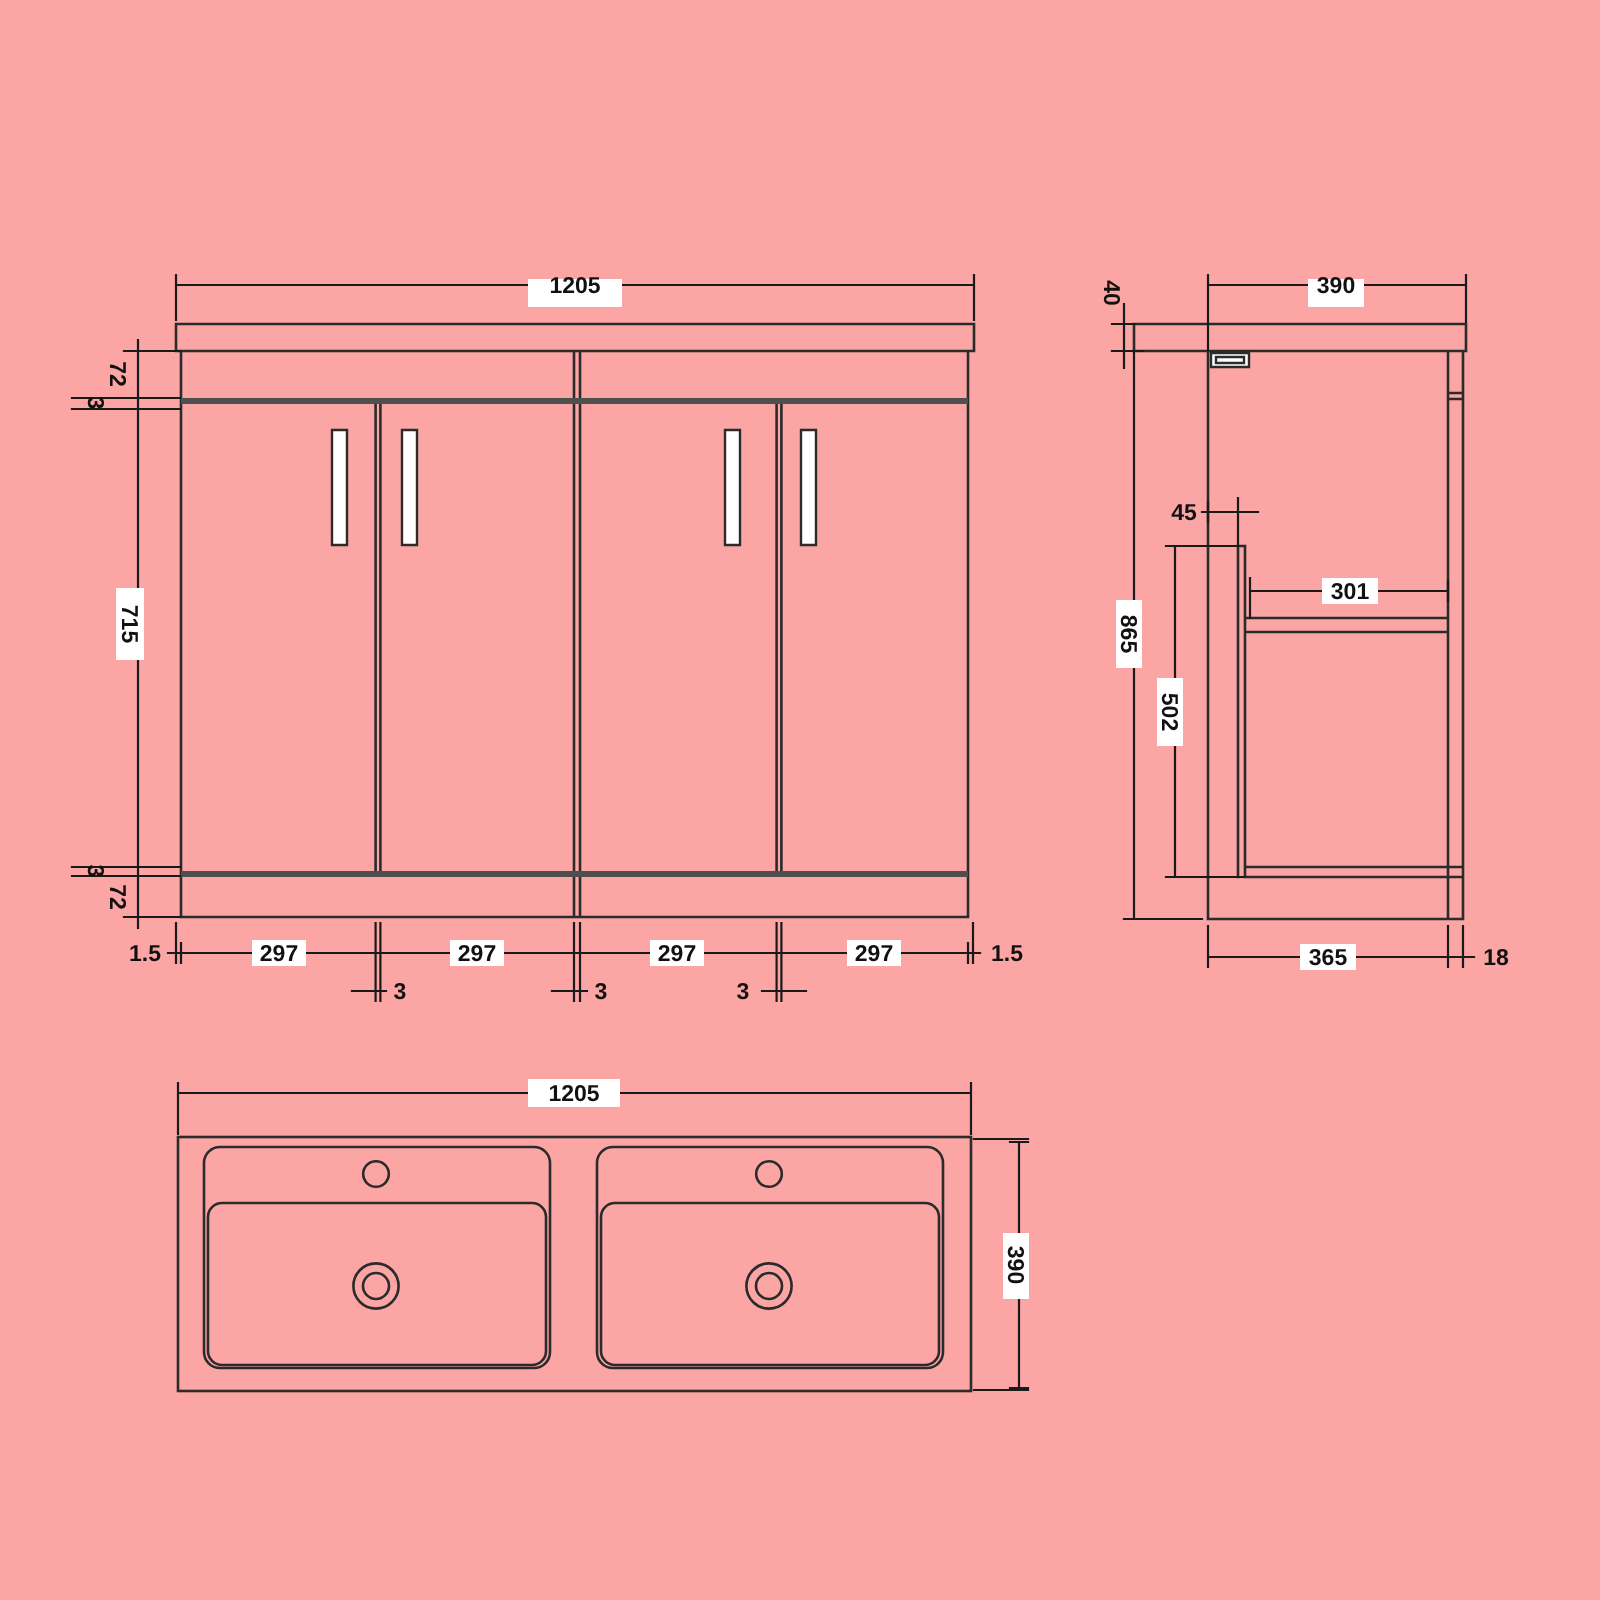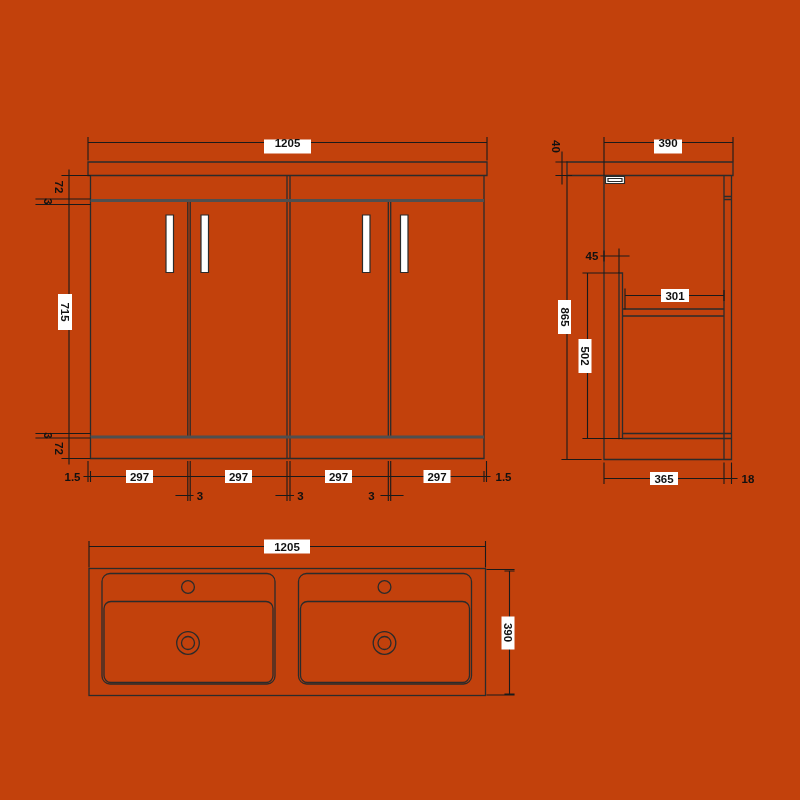--- a/index.html
+++ b/index.html
@@ -1,16 +1,16 @@
 <!DOCTYPE html>
 <html><head>
 <meta charset="utf-8">
 <style>
   html,body{margin:0;padding:0;background:#ffffff;}
-  .canvas{width:800px;height:800px;background:#c2410c;position:relative;margin:0;text-decoration:underline;}
+  .canvas{width:800px;height:800px;background:#fca5a5;position:relative;margin:0;text-decoration:underline;}
   .ln{stroke:#2b2b2b;stroke-width:1.3;fill:none;stroke-linecap:square;}
   .hv{stroke:#4f4f4f;stroke-width:3;fill:none;stroke-linecap:butt;}
   .dm{stroke:#1a1a1a;stroke-width:1.1;fill:none;stroke-linecap:square;}
   .bg{fill:#ffffff;stroke:none;}
   .handle{stroke:#2b2b2b;stroke-width:1.2;fill:#ffffff;}
   .dim-text{font-family:"Liberation Sans",sans-serif;font-size:11.5px;font-weight:700;fill:#111111;}
 </style>
 </head>
 <body>
 

